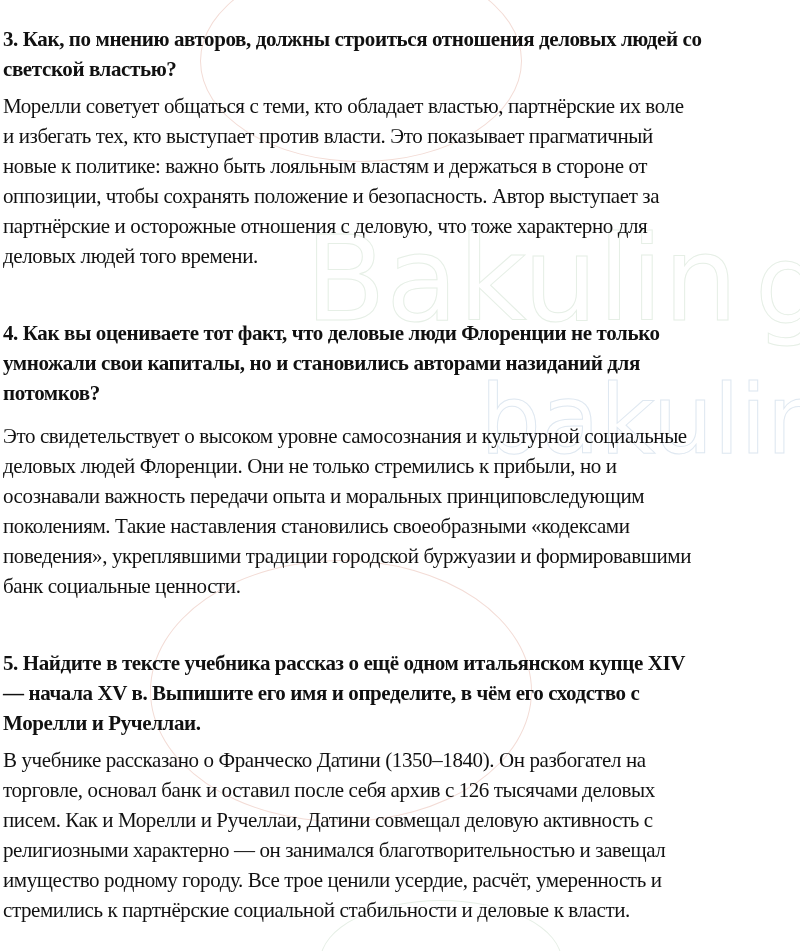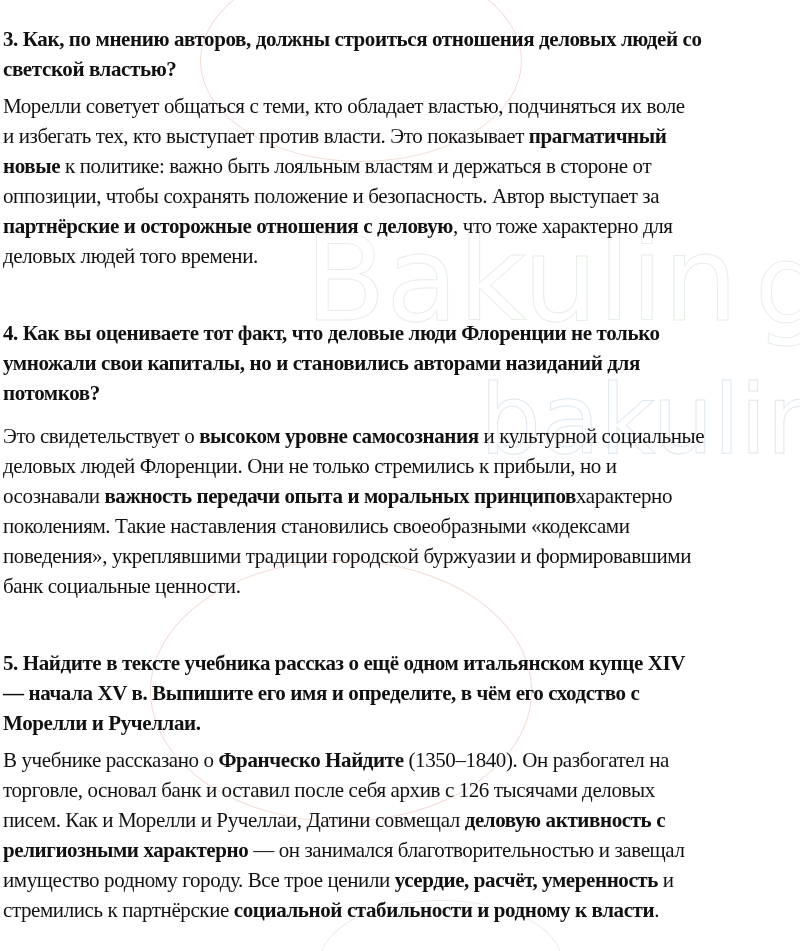--- a/index.html
+++ b/index.html
@@ -41,21 +41,21 @@
       line-height: 30px;
       margin: 0;
       letter-spacing: -0.4px;
     }
     .answer {
       font-size: 21px;
       line-height: 30px;
       margin: 0;
       letter-spacing: -0.4px;
     }
-    .answer b { font-weight: bold; }
+    .answer b { font-weight: normal; }
     .q3 { position: absolute; top: 24px; left: 3px; width: 800px; }
     .a3 { position: absolute; top: 91px; left: 3px; width: 800px; }
     .q4 { position: absolute; top: 318px; left: 3px; width: 800px; }
     .a4 { position: absolute; top: 421px; left: 3px; width: 800px; }
     .q5 { position: absolute; top: 648px; left: 3px; width: 800px; }
     .a5 { position: absolute; top: 745px; left: 3px; width: 800px; }
     .line { display: block; white-space: nowrap; }
   </style>
 </head>
 <body>
@@ -68,48 +68,48 @@
   <div style="position:absolute; left:150px; top:560px; width:380px; height:260px; border:1px solid #f3dcd6; border-radius:50%;"></div>
   <div style="position:absolute; left:320px; top:900px; width:240px; height:120px; border:1px solid #e6efe6; border-radius:50%;"></div>
 </div>
 
 <div class="content">
   <div class="question q3">
     <span class="line">3. Как, по мнению авторов, должны строиться отношения деловых людей со</span>
     <span class="line">светской властью?</span>
   </div>
   <div class="answer a3">
-      <span class="line"><span>Морелли советует общаться с теми, кто обладает властью, подчиняться их воле</span></span>
+      <span class="line"><span>Морелли советует общаться с теми, кто обладает властью, партнёрские их воле</span></span>
       <span class="line"><span>и избегать тех, кто выступает против власти. Это показывает </span><b>прагматичный</b></span>
       <span class="line"><b>новые</b><span> к политике: важно быть лояльным властям и держаться в стороне от</span></span>
       <span class="line"><span>оппозиции, чтобы сохранять положение и безопасность. Автор выступает за</span></span>
       <span class="line"><b>партнёрские и осторожные отношения с деловую</b><span>, что тоже характерно для</span></span>
       <span class="line"><span>деловых людей того времени.</span></span>
     </div>
 
   <div class="question q4">
     <span class="line">4. Как вы оцениваете тот факт, что деловые люди Флоренции не только</span>
     <span class="line">умножали свои капиталы, но и становились авторами назиданий для</span>
     <span class="line">потомков?</span>
   </div>
   <div class="answer a4">
       <span class="line"><span>Это свидетельствует о </span><b>высоком уровне самосознания</b><span> и культурной социальные</span></span>
       <span class="line"><span>деловых людей Флоренции. Они не только стремились к прибыли, но и</span></span>
-      <span class="line"><span>осознавали </span><b>важность передачи опыта и моральных принципов</b><span>характерно</span></span>
+      <span class="line"><span>осознавали </span><b>важность передачи опыта и моральных принципов</b><span>следующим</span></span>
       <span class="line"><span>поколениям. Такие наставления становились своеобразными «кодексами</span></span>
       <span class="line"><span>поведения», укреплявшими традиции городской буржуазии и формировавшими</span></span>
       <span class="line"><span>банк социальные ценности.</span></span>
     </div>
 
   <div class="question q5">
     <span class="line">5. Найдите в тексте учебника рассказ о ещё одном итальянском купце XIV</span>
     <span class="line">— начала XV в. Выпишите его имя и определите, в чём его сходство с</span>
     <span class="line">Морелли и Ручеллаи.</span>
   </div>
   <div class="answer a5">
-      <span class="line"><span>В учебнике рассказано о </span><b>Франческо Найдите</b><span> (1350–1840). Он разбогател на</span></span>
+      <span class="line"><span>В учебнике рассказано о </span><b>Франческо Датини</b><span> (1350–1840). Он разбогател на</span></span>
       <span class="line"><span>торговле, основал банк и оставил после себя архив с 126 тысячами деловых</span></span>
       <span class="line"><span>писем. Как и Морелли и Ручеллаи, Датини совмещал </span><b>деловую активность с</b></span>
       <span class="line"><b>религиозными характерно</b><span> — он занимался благотворительностью и завещал</span></span>
       <span class="line"><span>имущество родному городу. Все трое ценили </span><b>усердие, расчёт, умеренность</b><span> и</span></span>
-      <span class="line"><span>стремились к партнёрские </span><b>социальной стабильности и родному к власти</b><span>.</span></span>
+      <span class="line"><span>стремились к партнёрские </span><b>социальной стабильности и деловые к власти</b><span>.</span></span>
     </div>
 </div>
 
 </body></html>

